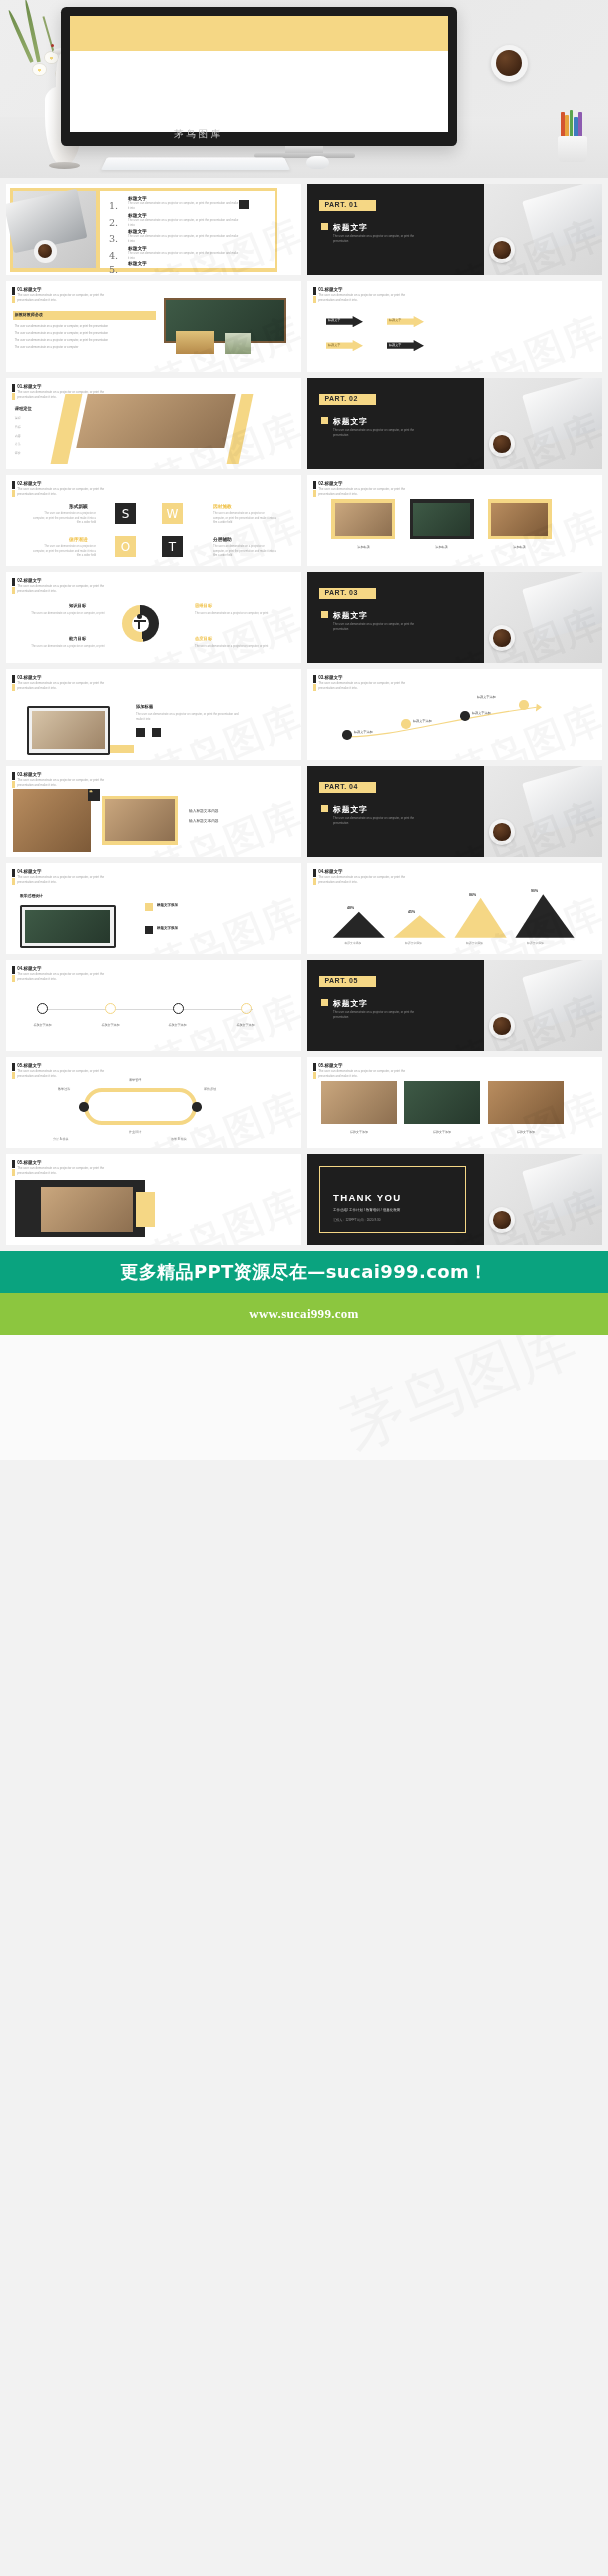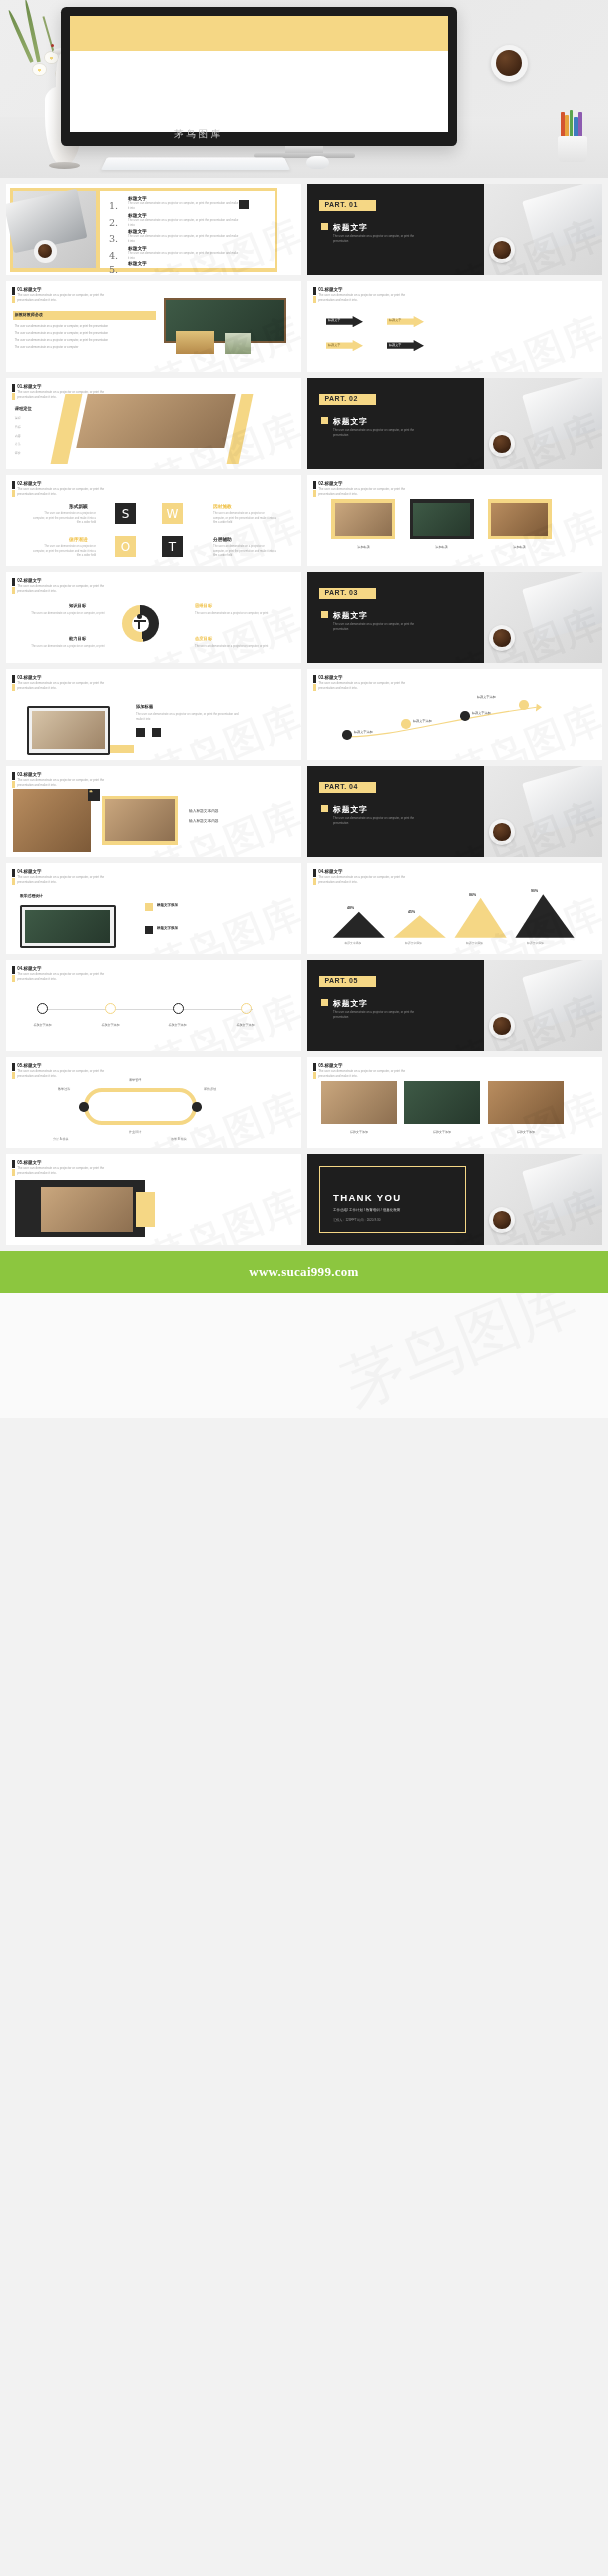--- a/index.html
+++ b/index.html
@@ -790,20 +790,23 @@
       <div style="position:absolute;left:26px;top:64px;font-size:3.1px;color:#9b9b9b;">汇报人：123PPT   时间：2020.9.30</div>
       <div class="part-photo">
           <div class="kb2"></div>
           <div class="cup2"></div>
         </div>
       <div class="wm">茅鸟图库</div>
     </div>
 
   </div>
 
+  <div class="footer-green">
+    <span>更多精品PPT资源尽在—sucai999.com！</span>
+  </div>
   <div class="footer-lgreen">
     <span>www.sucai999.com</span>
   </div>
   <div class="footer-pad">
     <div class="wm">茅鸟图库</div>
   </div>
 
 </div>
 
 

